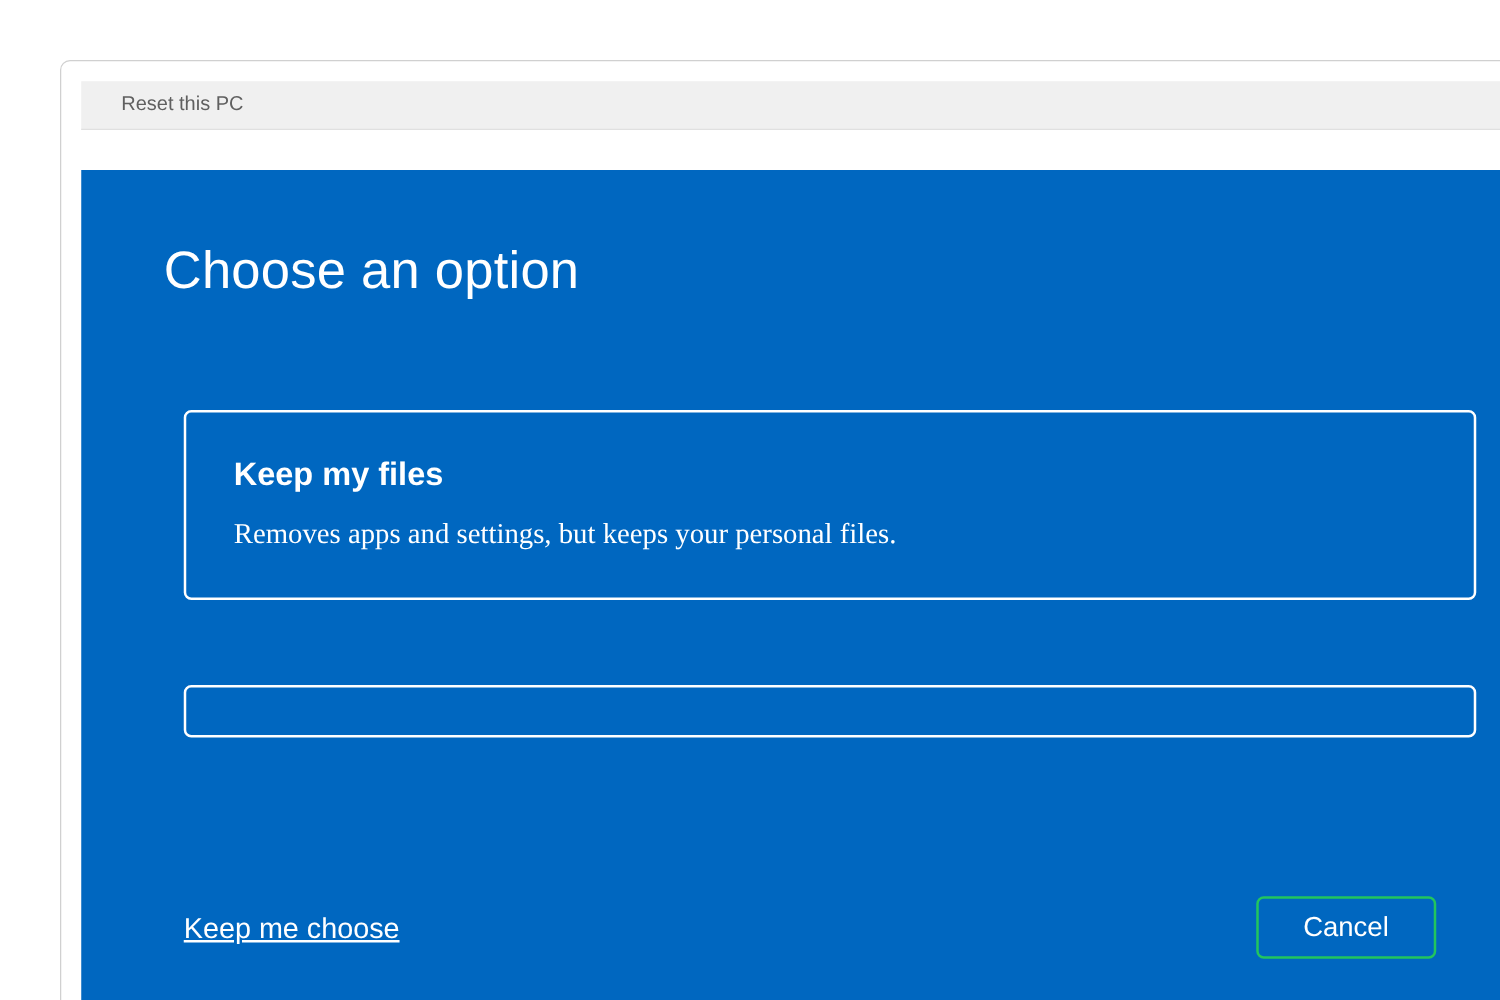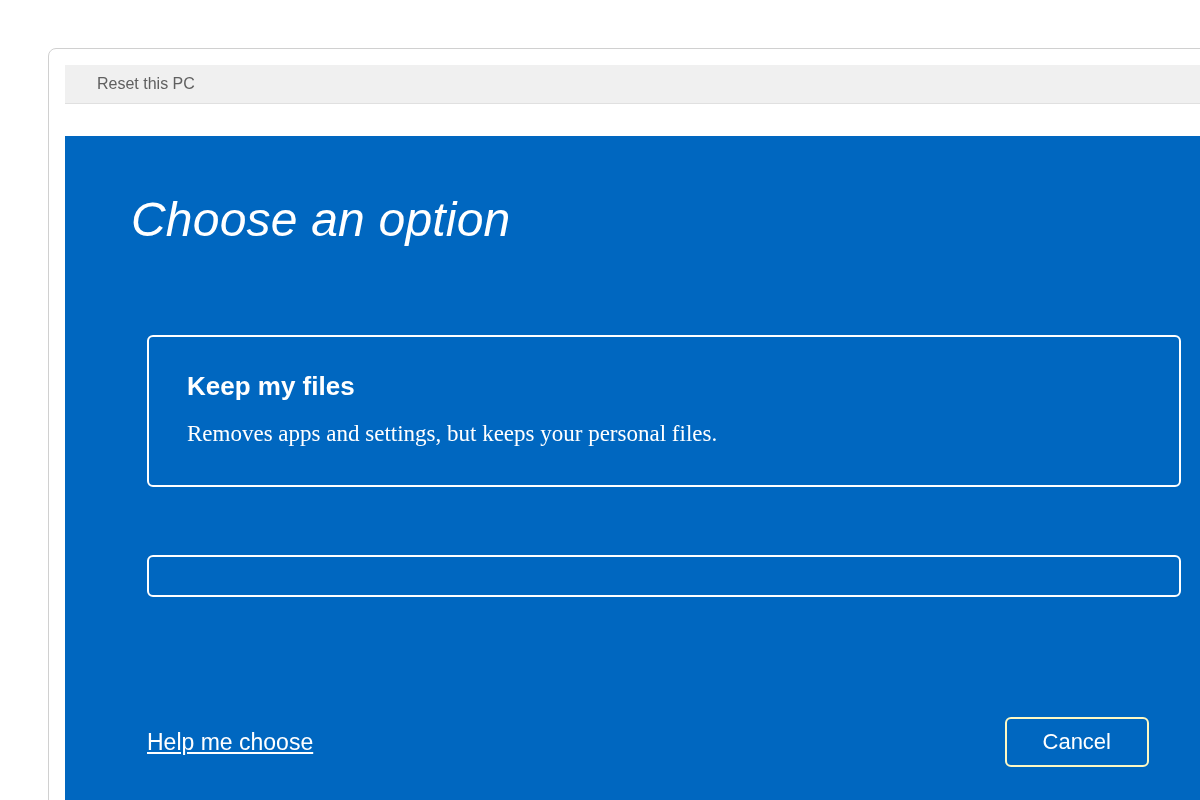--- a/index.html
+++ b/index.html
@@ -36,25 +36,24 @@
     .content {
       flex: 1;
       background: #0067c0;
       color: #ffffff;
       padding: 40px 50px 32px 50px;
       display: flex;
       flex-direction: column;
       position: relative;
     }
     .page-title {
-      font-size: 48px;
+      font-size: 42px;
       font-weight: 300;
       margin-bottom: 56px;
       letter-spacing: 0.2px;
-      font-style: italic;
     }
     .options {
       display: flex;
       flex-direction: column;
       gap: 36px;
     }
     .option-button {
       border: 2px solid #ffffff;
       border-radius: 6px;
       padding: 18px 22px 20px 22px;
@@ -87,21 +86,21 @@
       align-items: center;
       justify-content: space-between;
     }
     .help-link {
       color: #ffffff;
       font-size: 23px;
       text-decoration: underline;
       cursor: pointer;
     }
     .cancel-button {
-      border: 2px solid #fef9c3;
+      border: 2px solid #22c55e;
       border-radius: 6px;
       background: transparent;
       color: #ffffff;
       font-family: inherit;
       font-size: 22px;
       padding: 10px 36px;
       cursor: pointer;
     }
   </style>
 </head>
@@ -119,17 +118,17 @@
       <button class="option-button">
         <span class="option-title">Keep my files</span>
         <span class="option-desc">Removes apps and settings, but keeps your personal files.</span>
       </button>
 
       <button class="option-button">
       </button>
     </div>
 
     <div class="footer">
-      <a class="help-link">Help me choose</a>
+      <a class="help-link">Keep me choose</a>
       <button class="cancel-button">Cancel</button>
     </div>
   </div>
 </div>
 
 </body></html>

